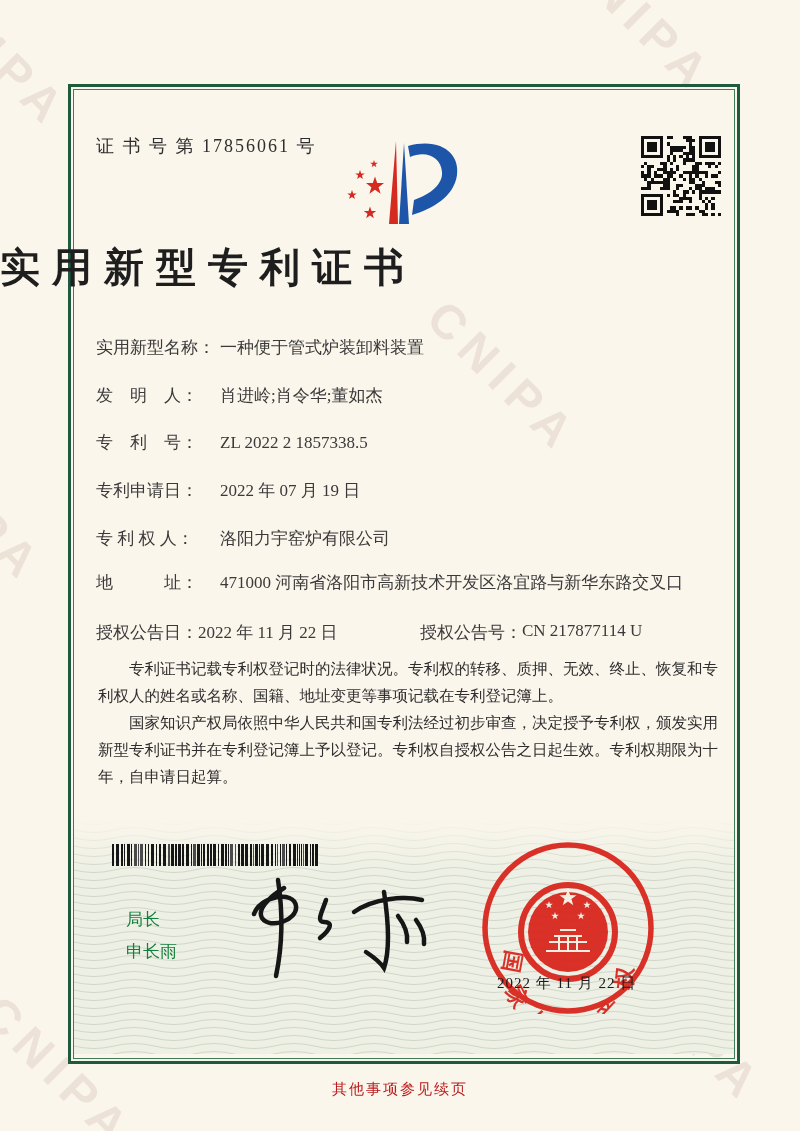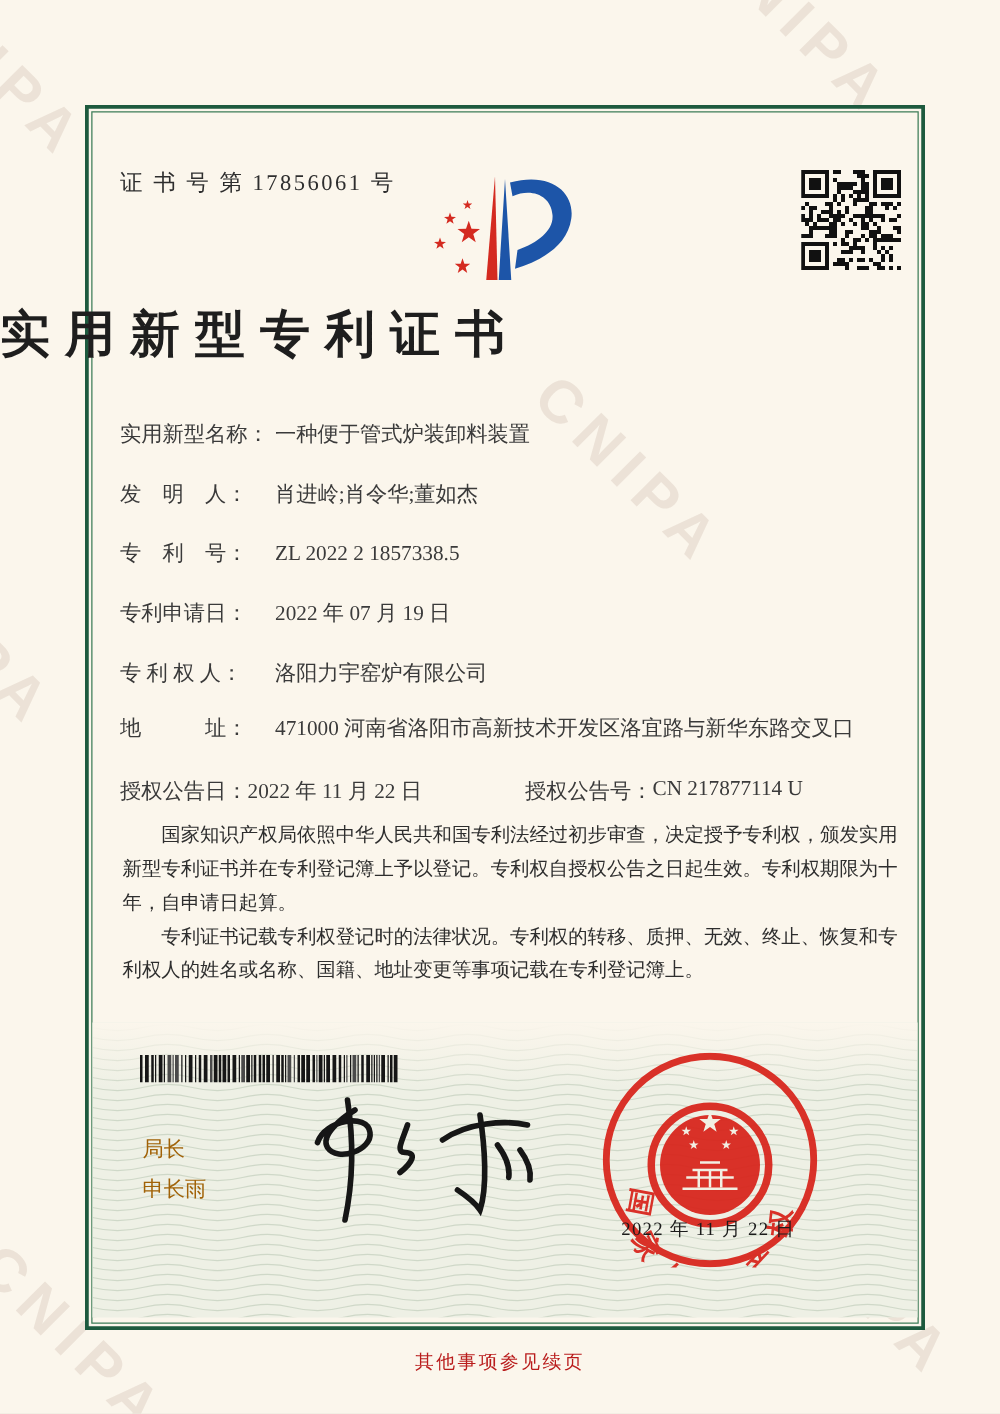--- a/index.html
+++ b/index.html
@@ -18,22 +18,22 @@
   .row{position:absolute;display:flex;font-size:17px;color:#3a3a3a;line-height:1.45;}
   .row .lab{flex:0 0 124px;white-space:nowrap;}
   .row .val{width:482px;}
   .grant-row2{position:absolute;left:420px;top:0;display:flex;font-size:17px;color:#3a3a3a;white-space:nowrap;justify-content:center;}
   .paras{position:absolute;left:98px;top:656px;width:624px;font-size:15.5px;line-height:1.74;color:#2e2e2e;}
   .paras p{margin:0;text-indent:2em;}
   .band{position:absolute;left:74px;top:818px;width:660px;height:236px;background:var(--band-bg,#eef0e5);overflow:hidden;}
   .band-fade{position:absolute;left:0;top:0;width:100%;height:52px;background:linear-gradient(#fbf6ec,rgba(251,246,236,0));}
   .waves{position:absolute;left:0;top:0;}
   .barcode{position:absolute;left:112px;top:844px;width:212px;height:22px;}
-  .officer{position:absolute;left:114px;top:904px;font-family:"Liberation Sans","DejaVu Sans",sans-serif;
-           font-size:17px;color:#a16207;line-height:1.9;}
+  .officer{position:absolute;left:126px;top:904px;font-family:"Liberation Sans","DejaVu Sans",sans-serif;
+           font-size:17px;color:#15803d;line-height:1.9;}
   .signature{position:absolute;left:226px;top:872px;width:210px;height:110px;}
   .seal{position:absolute;left:482px;top:842px;width:172px;height:172px;opacity:.93;}
   .seal-date{position:absolute;left:497px;top:974px;font-size:15px;letter-spacing:1px;color:#1b1b1b;white-space:nowrap;}
   .page-info{position:absolute;left:0;top:1032px;width:100%;text-align:center;font-size:14px;color:#2c2c2c;letter-spacing:2px;}
   .cont-note{position:absolute;left:0;top:1080px;width:100%;text-align:center;font-size:15px;color:#b91c1c;letter-spacing:2px;}
 </style>
 </head>
 <body>
 
 <div class="page">
@@ -301,22 +301,22 @@
   <div class="row" style="left:96px;top:621px">
     <span>授权公告日：</span>
     <span>2022 年 11 月 22 日</span>
   </div>
   <div class="grant-row2" style="top:621px">
     <span>授权公告号：</span>
     <span>CN 217877114 U</span>
   </div>
 
   <div class="paras">
+    <p>专利证书记载专利权登记时的法律状况。专利权的转移、质押、无效、终止、恢复和专利权人的姓名或名称、国籍、地址变更等事项记载在专利登记簿上。</p>
     <p>国家知识产权局依照中华人民共和国专利法经过初步审查，决定授予专利权，颁发实用新型专利证书并在专利登记簿上予以登记。专利权自授权公告之日起生效。专利权期限为十年，自申请日起算。</p>
-    <p>专利证书记载专利权登记时的法律状况。专利权的转移、质押、无效、终止、恢复和专利权人的姓名或名称、国籍、地址变更等事项记载在专利登记簿上。</p>
   </div>
 
   <div class="band">
     <svg class="waves" id="waves" width="660" height="236">
         <path d="M0,4 q20,5 40,0 t40,0 t40,0 t40,0 t40,0 t40,0 t40,0 t40,0 t40,0 t40,0 t40,0 t40,0 t40,0 t40,0 t40,0 t40,0 t40,0 t40,0" fill="none" stroke="#c7d2c1" stroke-width="1" opacity="0.8"></path>
         <path d="M0,12 q20,5 40,0 t40,0 t40,0 t40,0 t40,0 t40,0 t40,0 t40,0 t40,0 t40,0 t40,0 t40,0 t40,0 t40,0 t40,0 t40,0 t40,0 t40,0" fill="none" stroke="#c7d2c1" stroke-width="1" opacity="0.8"></path>
         <path d="M0,20 q20,5 40,0 t40,0 t40,0 t40,0 t40,0 t40,0 t40,0 t40,0 t40,0 t40,0 t40,0 t40,0 t40,0 t40,0 t40,0 t40,0 t40,0 t40,0" fill="none" stroke="#c7d2c1" stroke-width="1" opacity="0.8"></path>
         <path d="M0,28 q20,5 40,0 t40,0 t40,0 t40,0 t40,0 t40,0 t40,0 t40,0 t40,0 t40,0 t40,0 t40,0 t40,0 t40,0 t40,0 t40,0 t40,0 t40,0" fill="none" stroke="#c7d2c1" stroke-width="1" opacity="0.8"></path>
         <path d="M0,36 q20,5 40,0 t40,0 t40,0 t40,0 t40,0 t40,0 t40,0 t40,0 t40,0 t40,0 t40,0 t40,0 t40,0 t40,0 t40,0 t40,0 t40,0 t40,0" fill="none" stroke="#c7d2c1" stroke-width="1" opacity="0.8"></path>
         <path d="M0,44 q20,5 40,0 t40,0 t40,0 t40,0 t40,0 t40,0 t40,0 t40,0 t40,0 t40,0 t40,0 t40,0 t40,0 t40,0 t40,0 t40,0 t40,0 t40,0" fill="none" stroke="#c7d2c1" stroke-width="1" opacity="0.8"></path>

